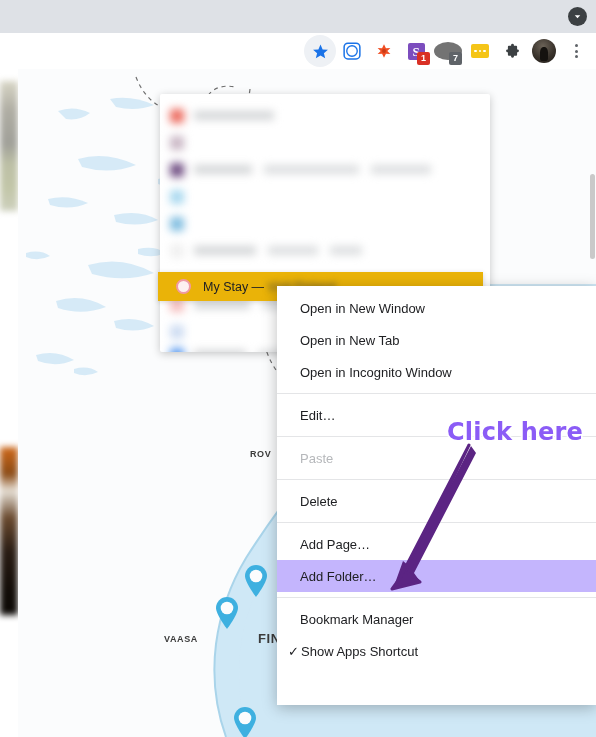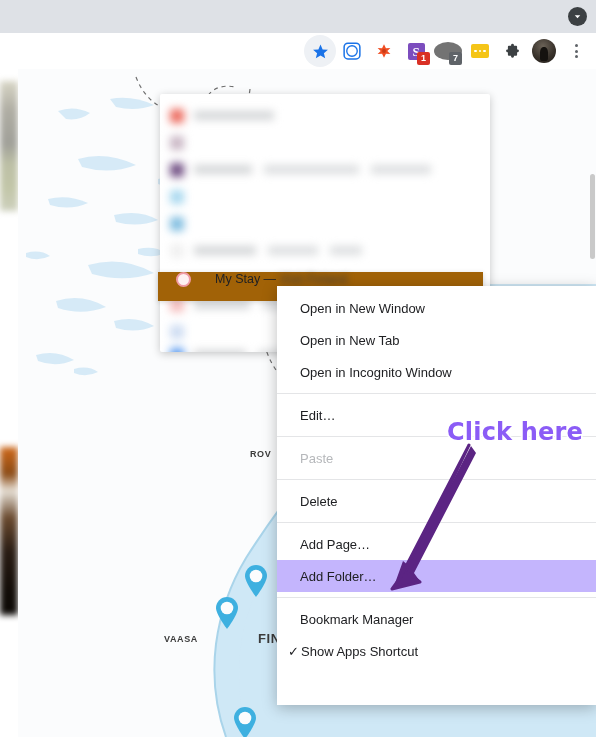--- a/index.html
+++ b/index.html
@@ -224,24 +224,24 @@
     background: #dcdee0;
     border-radius: 1px;
   }
   .blurred { filter: blur(4.2px); }
 
   
   .bm-hover {
     position: absolute;
     left: 158px; top: 203px;
     width: 325px; height: 29px;
-    background: #a16207;
+    background: #eab308;
     box-shadow: 0 1px 5px rgba(0,0,0,0.16);
     display: flex;
-    gap: 12px;
+    align-items: center;
   }
   .rose-fav {
     width: 15px; height: 15px;
     margin-left: 18px;
     border-radius: 50%;
     border: 2.5px solid #f09aa4;
     background: #fdf0f1;
     flex: none;
   }
   .bm-hover-label {

